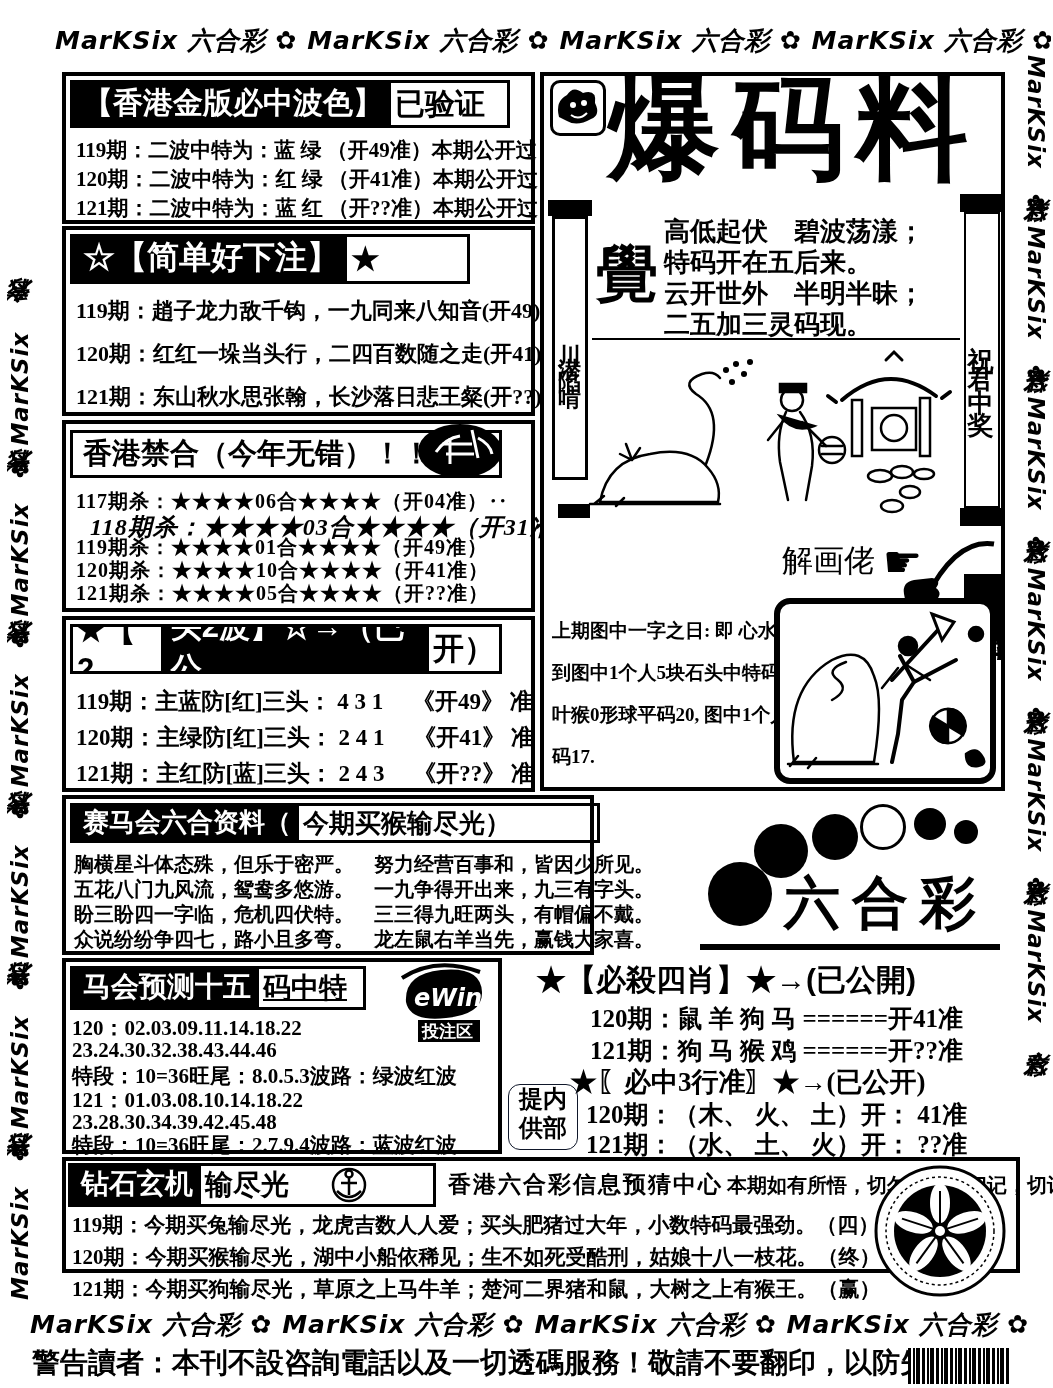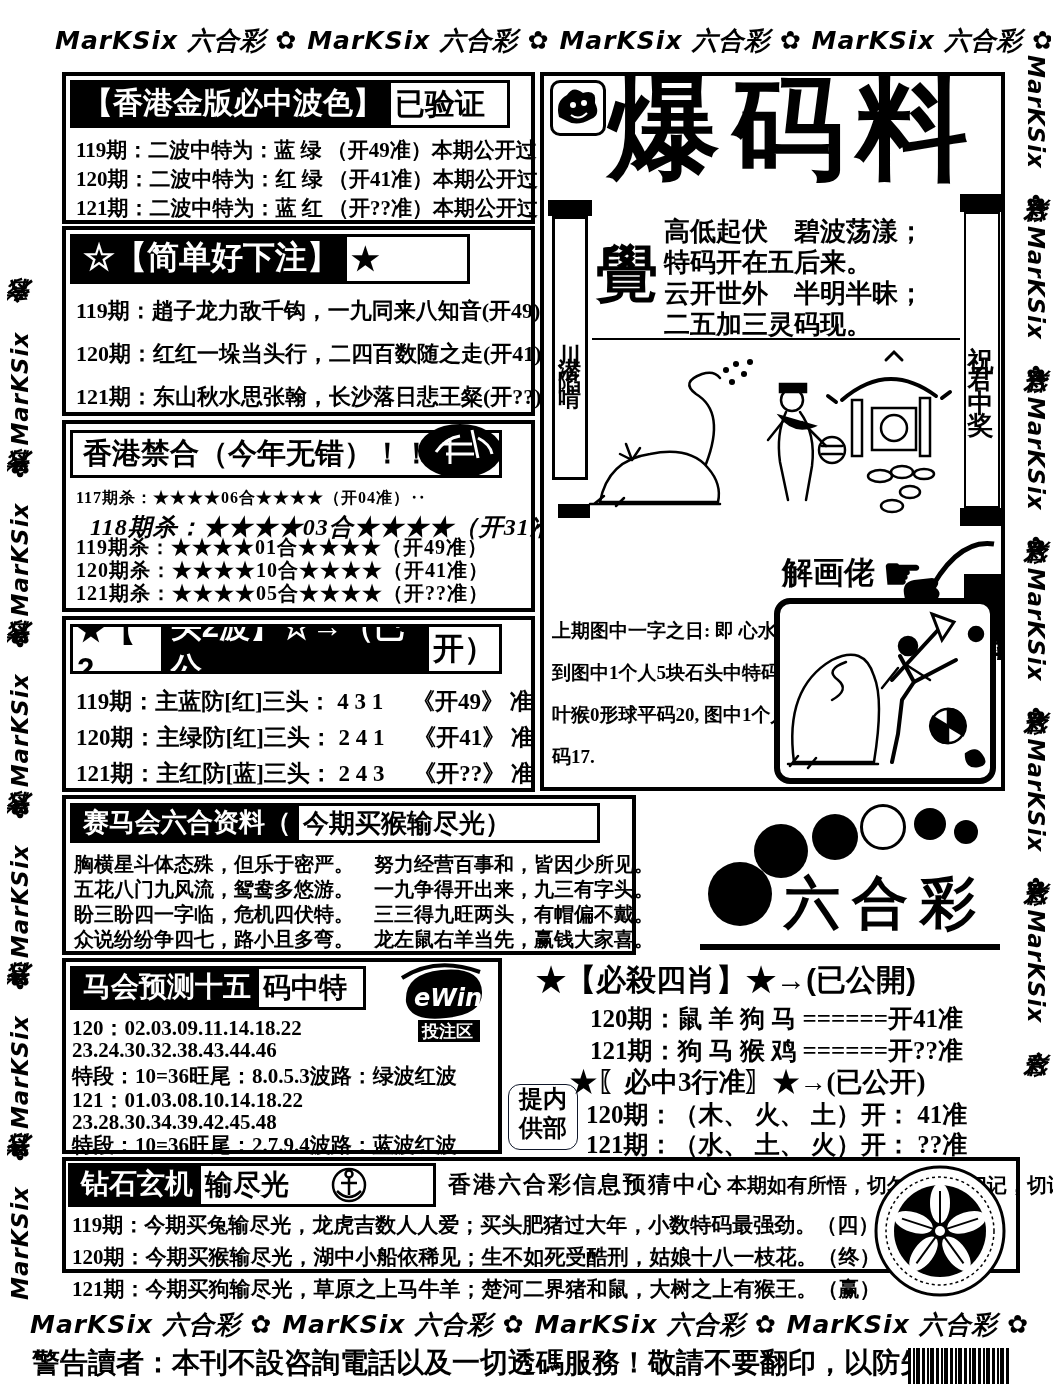--- a/index.html
+++ b/index.html
@@ -64,51 +64,51 @@
   <div class="box" style="left:62px;top:420px;width:473px;height:192px;">
     <div class="hdr" style="left:4px;top:6px;width:432px;height:48px;font-size:29px;padding-left:10px;">
       <span>香港禁合（今年无错）！！</span>
     </div>
     <div class="abs" style="left:350px;top:-2px;width:88px;height:58px;">
       <svg width="88" height="58" viewBox="0 0 88 58">
         <ellipse cx="44" cy="29" rx="42" ry="27" fill="#000"></ellipse>
         <path d="M20,30 q10,-14 24,-16 m-10,2 v26 m-8,-20 h30 m-26,10 h28 m4,-16 q12,6 14,16 m-20,-24 l6,28" stroke="#fff" stroke-width="3" fill="none"></path>
       </svg>
     </div>
-    <div class="row stars" style="left:10px;top:64px;font-size:16px;">117期杀：★★★★06合★★★★（开04准）‥</div>
+    <div class="row stars" style="left:10px;top:64px;font-size:20px;">117期杀：★★★★06合★★★★（开04准）‥</div>
     <div class="row stars" style="left:24px;top:87px;font-size:24px;font-style:italic;">118期杀：★★★★03合★★★★（开31准）</div>
     <div class="row stars" style="left:10px;top:110px;font-size:20px;">119期杀：★★★★01合★★★★（开49准）</div>
     <div class="row stars" style="left:10px;top:133px;font-size:20px;">120期杀：★★★★10合★★★★（开41准）</div>
     <div class="row stars" style="left:10px;top:156px;font-size:20px;">121期杀：★★★★05合★★★★（开??准）</div>
   </div>
 
   <div class="box" style="left:62px;top:616px;width:473px;height:176px;">
     <div class="hdr" style="left:4px;top:4px;width:432px;height:50px;font-size:31px;">
       <span class="wht">★【 2</span>
       <span class="blk">头2波】☆→（已公</span>
       <span class="wht">开）</span>
     </div>
     <div class="row" style="left:10px;top:66px;font-size:23px;">119期：主蓝防[红]三头： 4 3 1 　《开49》 准</div>
     <div class="row" style="left:10px;top:102px;font-size:23px;">120期：主绿防[红]三头： 2 4 1 　《开41》 准</div>
     <div class="row" style="left:10px;top:138px;font-size:23px;">121期：主红防[蓝]三头： 2 4 3 　《开??》 准</div>
   </div>
 
-  <div class="box" style="left:62px;top:795px;width:574px;height:160px;">
+  <div class="box" style="left:62px;top:795px;width:532px;height:160px;">
     <div class="hdr" style="left:4px;top:4px;width:530px;height:40px;font-size:26px;">
       <span class="blk">赛马会六合资料（</span>
       <span class="wht">今期买猴输尽光）</span>
     </div>
     <div class="row" style="left:8px;top:52px;font-size:20px;">胸横星斗体态殊，但乐于密严。　努力经营百事和，皆因少所见。</div>
     <div class="row" style="left:8px;top:77px;font-size:20px;">五花八门九风流，鸳鸯多悠游。　一九争得开出来，九三有字头。</div>
     <div class="row" style="left:8px;top:102px;font-size:20px;">盼三盼四一字临，危机四伏特。　三三得九旺两头，有帽偏不戴。</div>
     <div class="row" style="left:8px;top:127px;font-size:20px;">众说纷纷争四七，路小且多弯。　龙左鼠右羊当先，赢钱大家喜。</div>
   </div>
 
   <div class="box" style="left:62px;top:958px;width:440px;height:196px;">
-    <div class="hdr" style="left:4px;top:4px;width:296px;height:44px;font-size:28px;">
+    <div class="hdr" style="left:4px;top:4px;width:296px;height:44px;font-size:28px;text-decoration:underline;">
       <span class="blk">马会预测十五</span>
       <span class="wht">码中特</span>
     </div>
     <div class="abs" style="left:330px;top:0px;width:90px;height:86px;">
       <svg width="90" height="86" viewBox="0 0 90 86">
         <path d="M10,40 Q8,12 45,8 Q85,4 86,30 Q87,52 50,56 Q14,60 10,40 Z" fill="#000"></path>
         <path d="M6,16 Q40,-6 84,10" stroke="#000" stroke-width="4" fill="none"></path>
         <text x="18" y="44" fill="#fff" font-size="24" font-style="italic" font-weight="bold" font-family="DejaVu Sans,sans-serif">eWin</text>
         <rect x="22" y="58" width="62" height="22" fill="#000"></rect>
         <text x="26" y="75" fill="#fff" font-size="17" font-weight="bold">投注区</text>
@@ -188,21 +188,21 @@
             <ellipse cx="300" cy="134" rx="12" ry="6"></ellipse>
               <ellipse cx="322" cy="130" rx="11" ry="6"></ellipse>
             <ellipse cx="344" cy="132" rx="10" ry="5"></ellipse>
               <ellipse cx="330" cy="150" rx="10" ry="6"></ellipse>
             <ellipse cx="312" cy="164" rx="11" ry="6"></ellipse>
           </g>
         </g>
       </svg>
     </div>
 
-    <div class="abs" style="left:238px;top:472px;font-size:31px;font-weight:bold;white-space:nowrap;">
+    <div class="abs" style="left:238px;top:460px;font-size:31px;font-weight:normal;white-space:nowrap;">
       <span>解画佬</span>
       <span style="font-size:44px;vertical-align:-6px;">☛</span>
     </div>
 
     <div class="abs" style="left:352px;top:452px;width:100px;height:110px;">
       <svg width="100" height="110" viewBox="0 0 100 110">
         <path d="M30,70 Q60,10 98,16" stroke="#000" stroke-width="5" fill="none"></path>
         <path d="M18,52 q-12,2 -10,14 q2,16 20,18 q22,2 26,-12 l-16,2 q10,-8 2,-14 q6,-8 -4,-10 Z" fill="#000"></path>
         <path d="M52,72 q14,10 28,0" stroke="#000" stroke-width="4" fill="none"></path>
       </svg>

